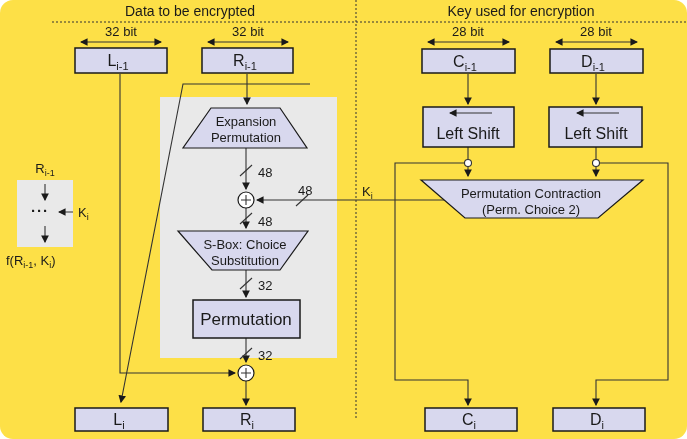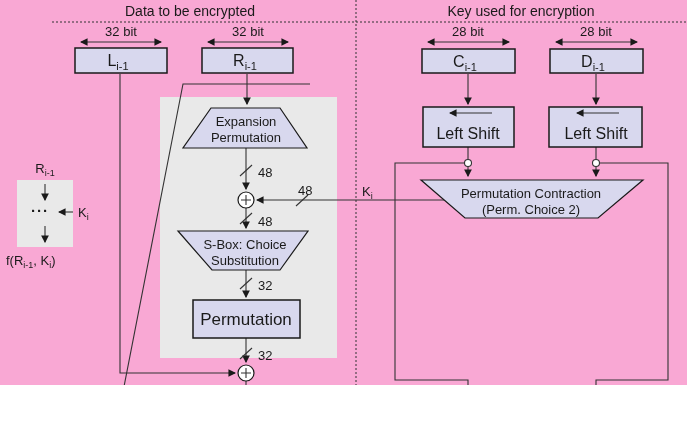--- a/index.html
+++ b/index.html
@@ -1,16 +1,16 @@
 <!DOCTYPE html>
 <html><head>
 <meta charset="utf-8">
 <style>
   html,body{margin:0;padding:0;background:#ffffff;}
-  .stage{width:687px;height:385px;position:relative;overflow:hidden;background:#f9a8d4;}
+  .stage{width:687px;height:439px;position:relative;overflow:hidden;background:#fde047;border-radius:13px;}
   svg{font-family:"Liberation Sans", sans-serif;}
   .t{fill:#1a1a1a;}
   .t-title{font-size:14px;}
   .t-bit{font-size:13px;}
   .t-reg{font-size:16px;}
   .t-sub{font-size:11px;}
   .t-block{font-size:13px;}
   .t-perm{font-size:17px;}
   .t-ls{font-size:16px;}
   .t-num{font-size:13px;}

